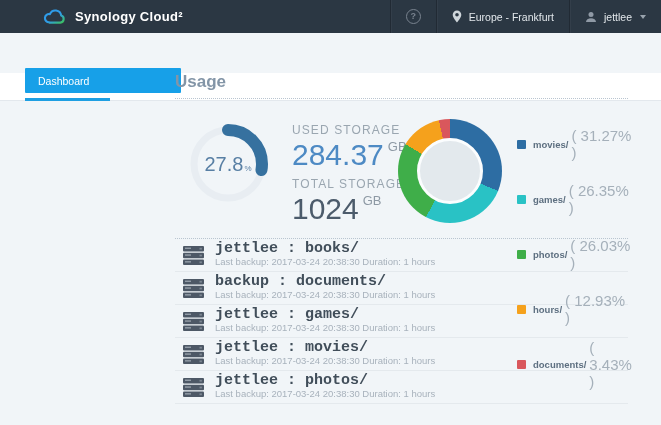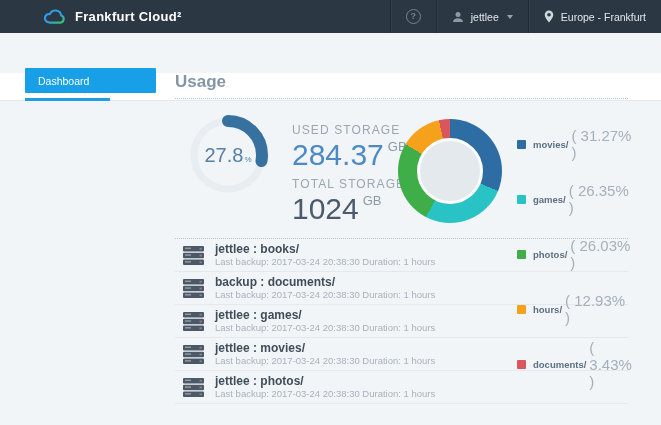--- a/index.html
+++ b/index.html
@@ -23,32 +23,32 @@
     border-top:4px solid #99a3ad;margin-left:8px;}
 
   
   .tabbar{position:absolute;top:33px;left:0;right:0;height:28px;background:#ffffff;
     border-bottom:1px solid #e3e8ed;box-sizing:border-box;margin-top:40px;}
   .tab{position:absolute;left:25px;top:0;width:85px;height:28px;display:flex;align-items:center;
     justify-content:center;font-size:10.5px;color:#43505c;border-bottom:3px solid #1e9fe2;
     box-sizing:border-box;cursor:pointer;}
 
   
-  .side-item{position:absolute;top:68px;left:25px;width:131px;height:25px;background:#17a0e8;
+  .side-item{position:absolute;top:68px;left:25px;width:156px;height:25px;background:#17a0e8;
     color:#ffffff;font-size:10.5px;display:flex;align-items:center;padding-left:13px;
     box-sizing:border-box;border-radius:1px;cursor:pointer;}
 
   
   .content{position:absolute;left:175px;top:61px;width:453px;}
   .section-title{font-size:17px;font-weight:bold;color:#8395a7;margin:11px 0 0 0;}
   .dotted{border-bottom:1px dotted #b9c5d0;margin-top:6px;height:0;}
 
   
   .usage-area{position:relative;height:133px;}
-  .gauge{position:absolute;left:12px;top:15px;width:82px;height:82px;text-decoration:underline;}
+  .gauge{position:absolute;left:12px;top:24px;width:82px;height:82px;text-decoration:underline;}
   .gauge svg{display:block;}
   .gauge-label{position:absolute;inset:0;display:flex;align-items:center;justify-content:center;}
   .gauge-num{font-size:20px;color:#587fa4;font-weight:300;}
   .gauge-pct{font-size:8px;color:#587fa4;margin-left:1px;margin-top:8px;}
 
   .storage{position:absolute;left:117px;top:24px;}
   .stor-label{font-size:12px;color:#9aa6b0;letter-spacing:1.1px;}
   .stor-line{display:flex;align-items:flex-start;margin:2px 0 6px 0;}
   .stor-value{font-size:30px;font-weight:300;line-height:1.05;}
   .stor-value.used{color:#4d8ac4;}
@@ -63,59 +63,59 @@
   .legend-swatch{width:9px;height:9px;border-radius:1px;flex:none;}
   .legend-name{font-size:9.5px;font-weight:bold;color:#5d6f80;margin-left:7px;}
   .legend-pct{font-size:15px;color:#a5b0ba;margin-left:3px;}
 
   
   .tasks-title{margin-top:17px;}
   .task-list{margin-top:0;}
   .task-row{height:32px;display:flex;align-items:center;border-bottom:1px solid #e4e9ed;cursor:pointer;}
   .task-icon{margin-left:8px;flex:none;display:flex;}
   .task-text{margin-left:11px;}
-  .task-title{font-size:12px;font-weight:bold;color:#414e5a;line-height:12px;}
+  .task-title{font-size:15px;font-weight:bold;color:#414e5a;line-height:12px;font-family:Liberation Mono, monospace;}
   .task-subtitle{font-size:9.5px;color:#a8b2bc;line-height:12px;margin-top:1px;}
 </style>
 </head>
 <body>
 
 <div class="app">
 
   <header class="topbar">
     <div class="brand">
       <svg class="brand-logo" viewBox="0 0 24 17">
         <defs>
           <linearGradient id="cloudGrad" x1="0" y1="0" x2="1" y2="1">
             <stop offset="0" stop-color="#2f9ce8"></stop>
             <stop offset="0.55" stop-color="#2f9ce8"></stop>
             <stop offset="1" stop-color="#3cc25a"></stop>
           </linearGradient>
         </defs>
         <path d="M7.2 14.2 a4.1 4.1 0 1 1 .7 -8.1 A5.9 5.9 0 0 1 19.2 7.6 a3.6 3.6 0 0 1 -.8 7 L7.2 14.6 z" fill="none" stroke="url(#cloudGrad)" stroke-width="2.1" stroke-linejoin="round" stroke-linecap="round"></path>
       </svg>
-      <span class="brand-title">Frankfurt Cloud²</span>
+      <span class="brand-title">Synology Cloud²</span>
     </div>
     <div class="topbar-right">
       <div class="tb-group">
         <span class="help-circle">?</span>
+      </div>
+      <div class="tb-group">
+        <svg width="10" height="13" viewBox="0 0 10 13">
+          <path d="M5 0.5 a4.3 4.3 0 0 1 4.3 4.3 c0 3 -4.3 7.7 -4.3 7.7 s-4.3 -4.7 -4.3 -7.7 A4.3 4.3 0 0 1 5 0.5 z M5 3 a1.8 1.8 0 1 0 0 3.6 a1.8 1.8 0 0 0 0 -3.6 z" fill="#cfd6db"></path>
+        </svg>
+        <span class="tb-text">Europe - Frankfurt</span>
       </div>
       <div class="tb-group">
         <svg width="12" height="12" viewBox="0 0 12 12">
           <circle cx="6" cy="3.4" r="2.5" fill="#8f99a5"></circle>
           <path d="M1 11 a5 3.8 0 0 1 10 0 z" fill="#8f99a5"></path>
         </svg>
         <span class="tb-text">jettlee</span>
         <span class="caret"></span>
-      </div>
-      <div class="tb-group">
-        <svg width="10" height="13" viewBox="0 0 10 13">
-          <path d="M5 0.5 a4.3 4.3 0 0 1 4.3 4.3 c0 3 -4.3 7.7 -4.3 7.7 s-4.3 -4.7 -4.3 -7.7 A4.3 4.3 0 0 1 5 0.5 z M5 3 a1.8 1.8 0 1 0 0 3.6 a1.8 1.8 0 0 0 0 -3.6 z" fill="#cfd6db"></path>
-        </svg>
-        <span class="tb-text">Europe - Frankfurt</span>
       </div>
     </div>
   </header>
 
   <nav class="tabbar">
     <div class="tab">Backup</div>
   </nav>
 
   <div class="side-item">Dashboard</div>
 

